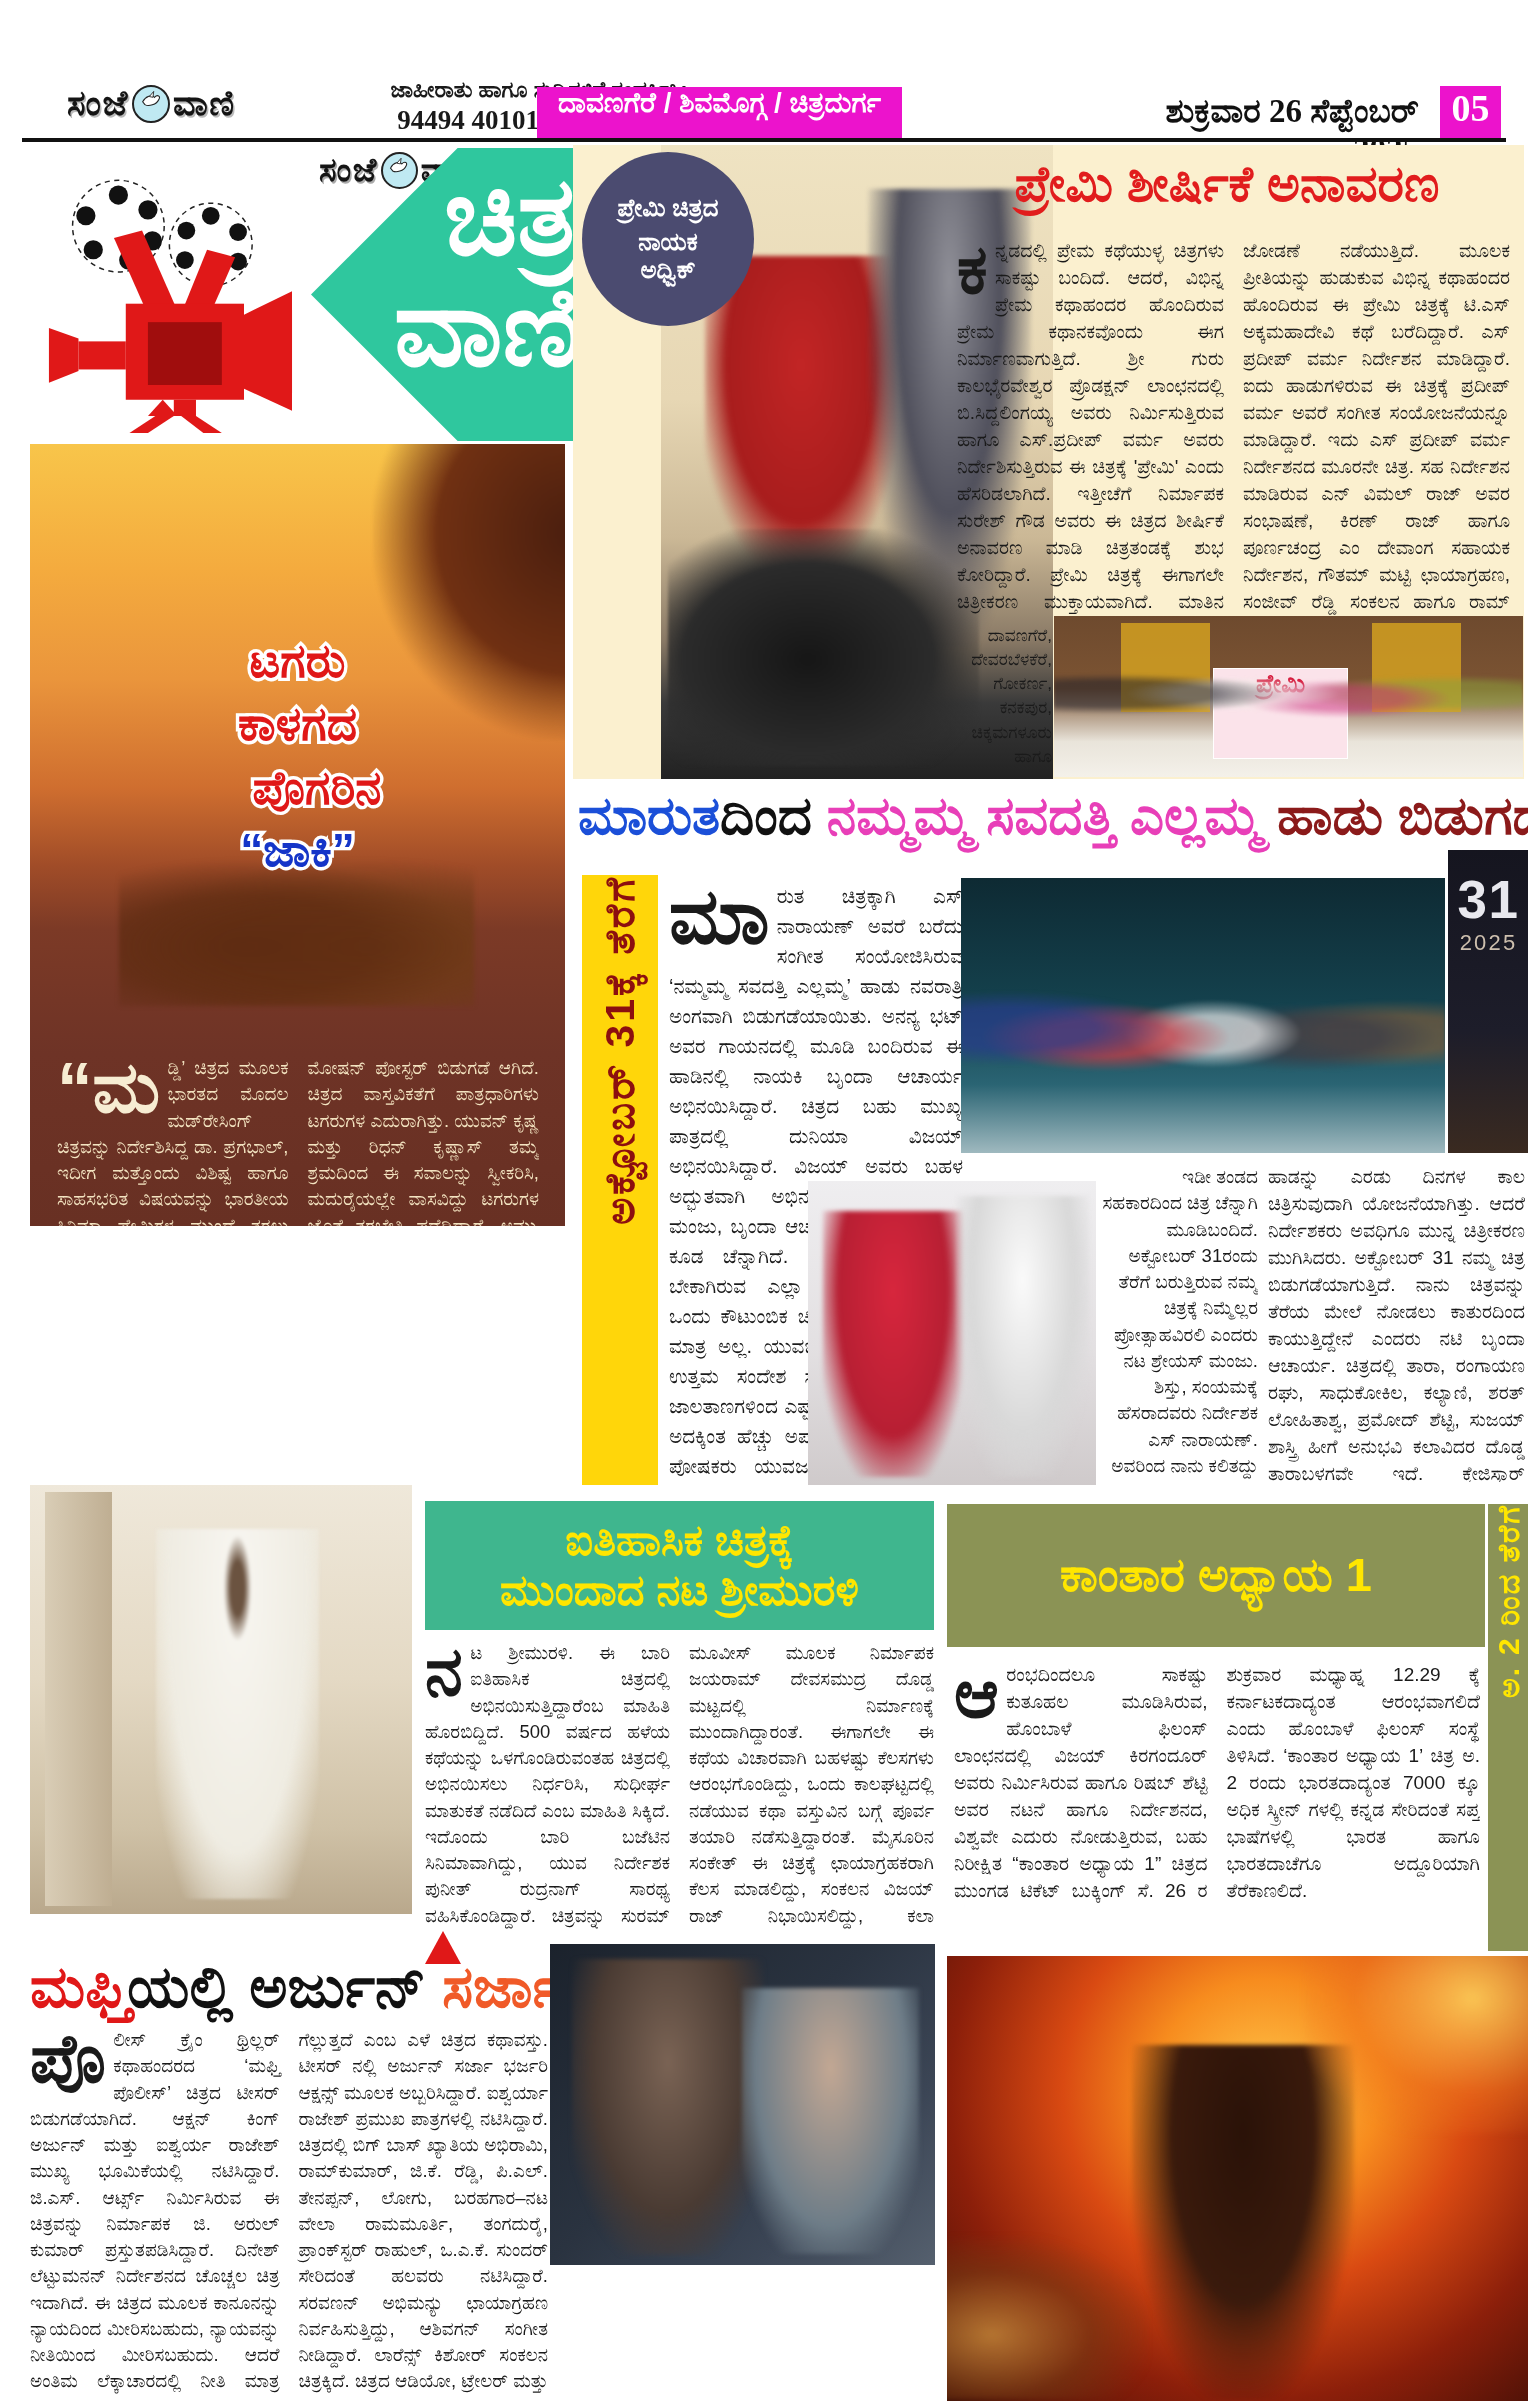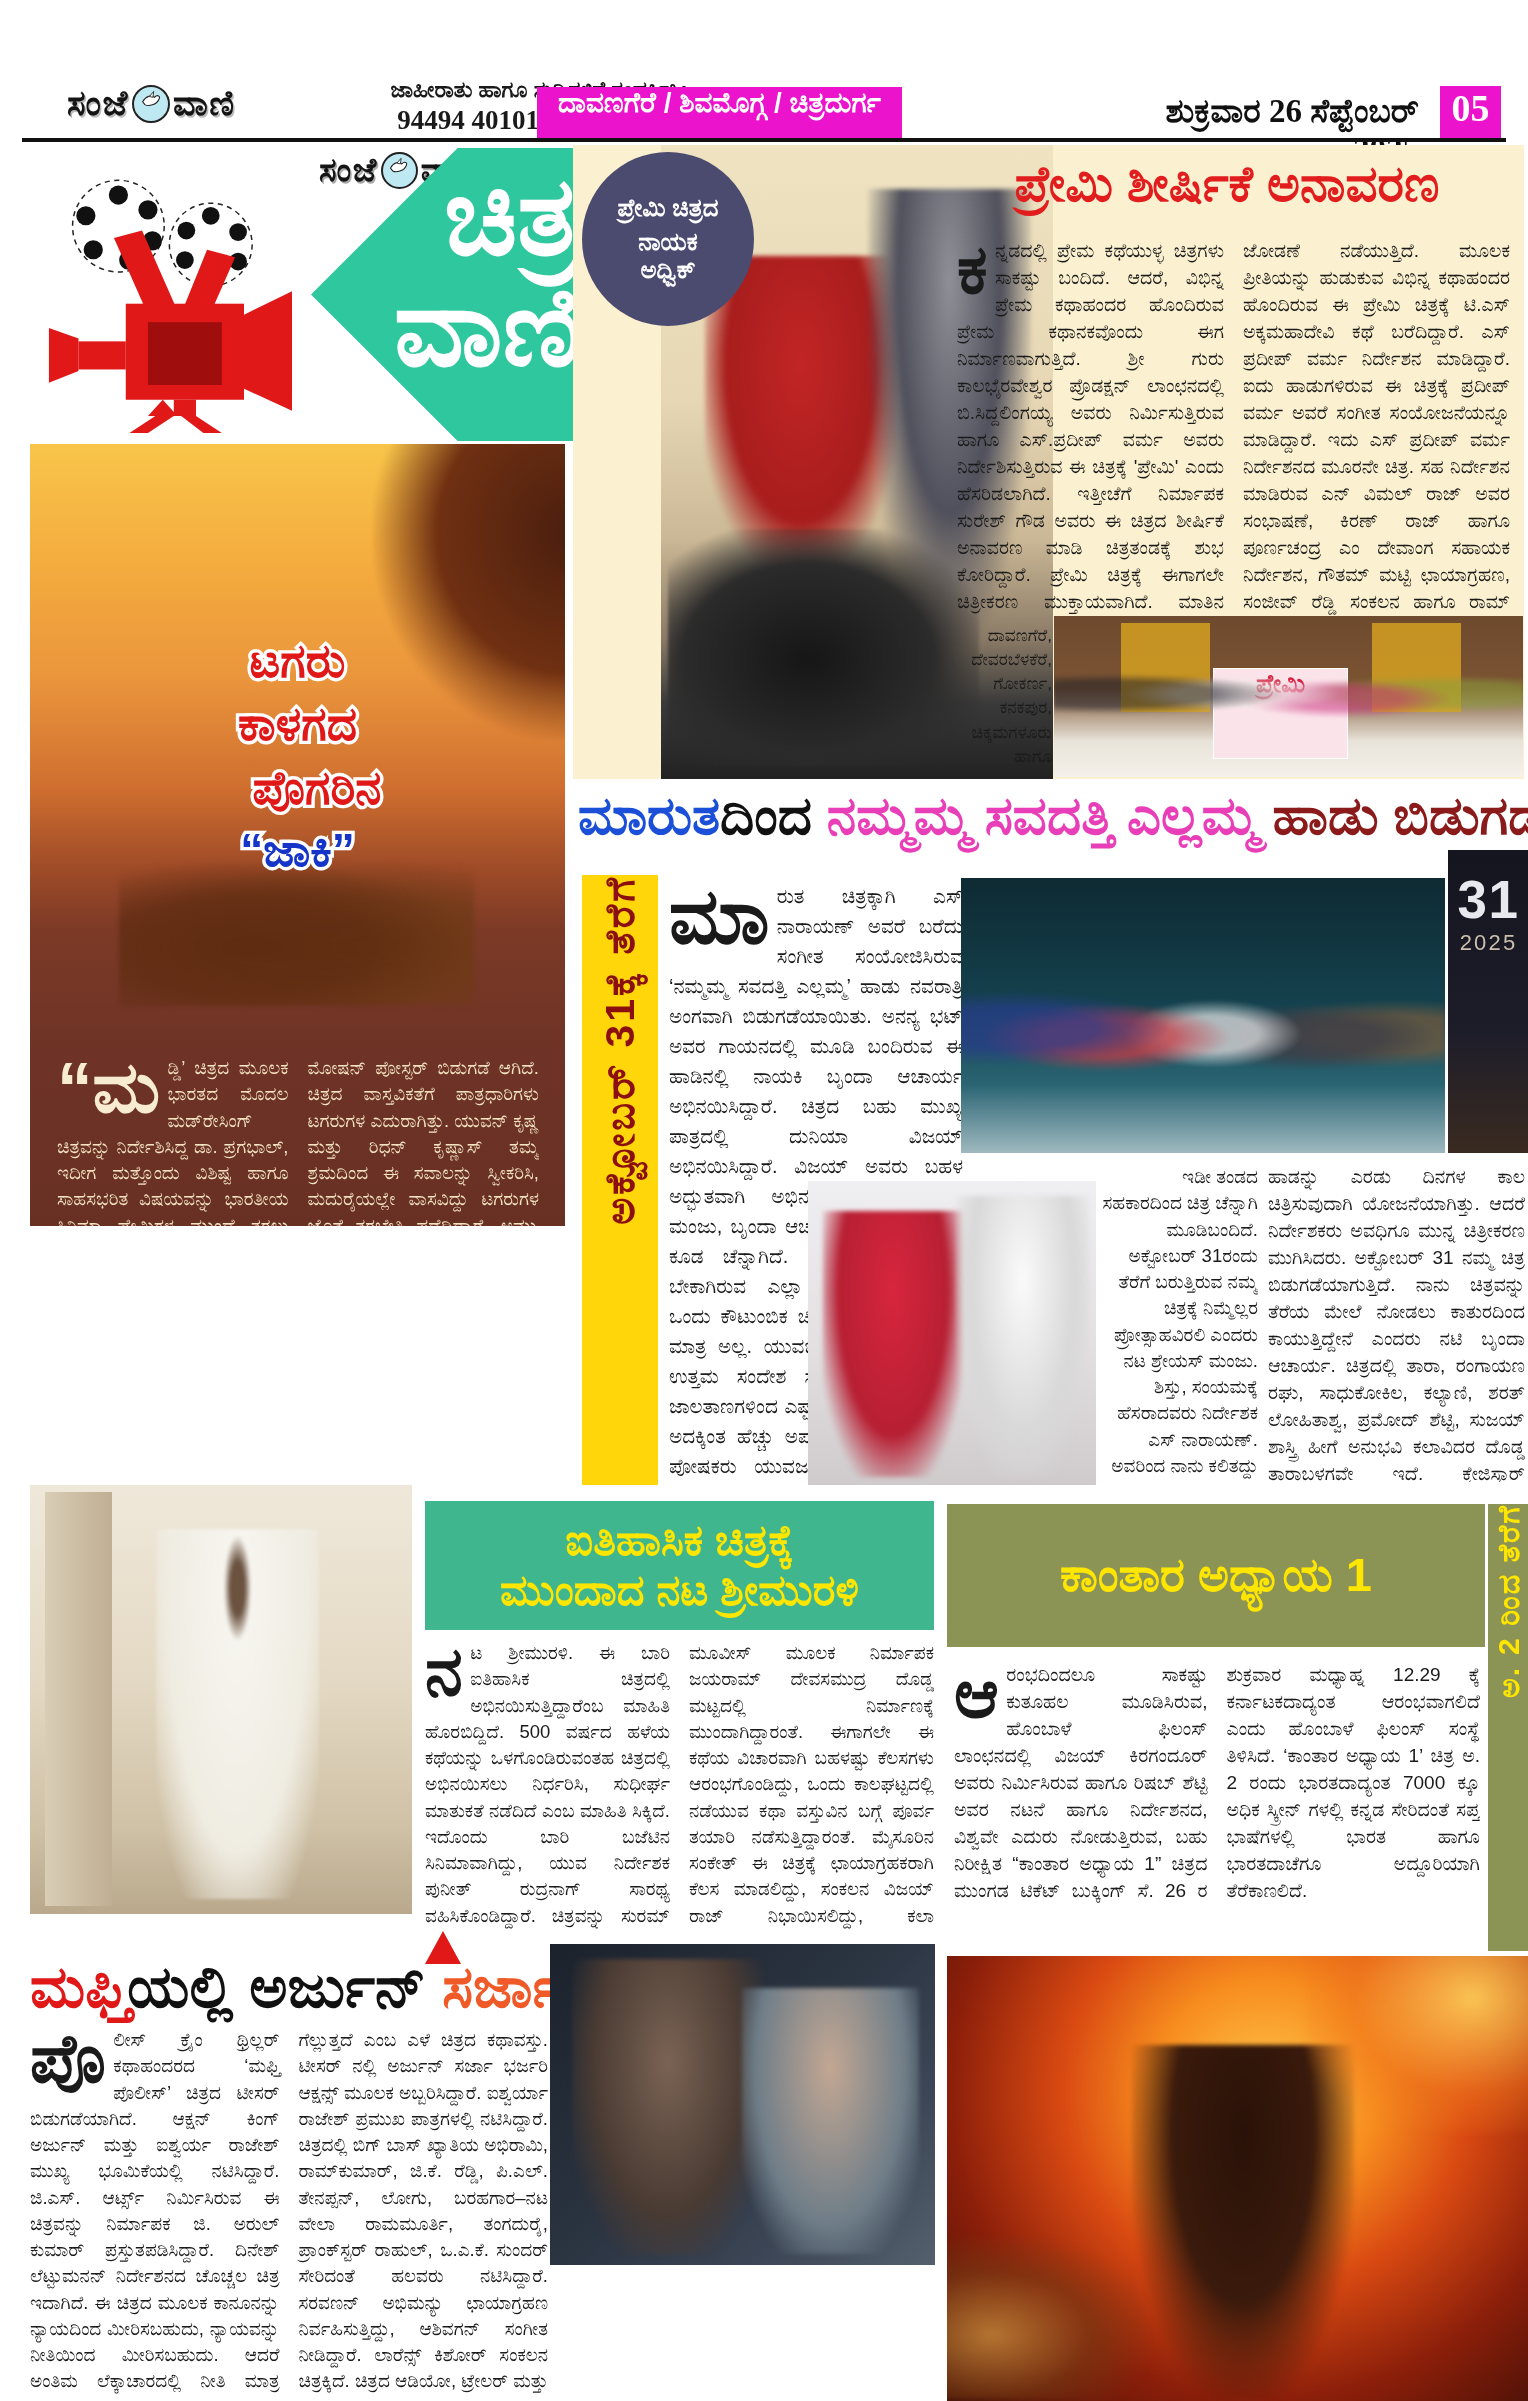--- a/index.html
+++ b/index.html
@@ -143,21 +143,21 @@
     <div class="abs" style="left:67px;top:7.4px;width:89px;height:89px;background:#d9a520;opacity:.8;filter:blur(0.7px);"></div>
     <div class="abs" style="left:318px;top:7.4px;width:89px;height:89px;background:#d9a520;opacity:.8;filter:blur(0.7px);"></div>
     <div class="abs center" style="left:159px;top:52px;width:133px;height:89px;background:#fbe3ea;border:1.5px solid #fff;">
       <span style="color:#d61a3c;font-size:25px;font-weight:bold;">ಪ್ರೇಮಿ</span>
     </div>
     <div class="abs" style="left:0;top:30px;width:469px;height:96px;background:radial-gradient(ellipse at 12% 50%,rgba(30,30,40,.55) 0 18%,rgba(0,0,0,0) 30%),radial-gradient(ellipse at 38% 50%,rgba(240,238,232,.6) 0 14%,rgba(0,0,0,0) 26%),radial-gradient(ellipse at 62% 55%,rgba(200,40,120,.5) 0 14%,rgba(0,0,0,0) 26%),radial-gradient(ellipse at 84% 50%,rgba(140,160,60,.55) 0 16%,rgba(0,0,0,0) 28%);filter:blur(1.5px);"></div>
   </div>
 </div>
 
 <div class="abs" style="left:578px;top:785px;width:950px;height:81px;font-weight:900;font-size:53px;white-space:nowrap;">
-  <span style="color:#1b4fd8;">ಮಾರುತ</span><span style="color:#111;">ದಿಂದ </span><span style="color:#e83fb8;font-family:Liberation Serif, serif;">ನಮ್ಮಮ್ಮ ಸವದತ್ತಿ ಎಲ್ಲಮ್ಮ </span><span style="color:#8b1a1a;">ಹಾಡು ಬಿಡುಗಡೆ</span>
+  <span style="color:#1b4fd8;">ಮಾರುತ</span><span style="color:#111;">ದಿಂದ </span><span style="color:#e83fb8;">ನಮ್ಮಮ್ಮ ಸವದತ್ತಿ ಎಲ್ಲಮ್ಮ </span><span style="color:#8b1a1a;">ಹಾಡು ಬಿಡುಗಡೆ</span>
 </div>
 
 <div class="abs center" style="left:582px;top:875px;width:76px;height:610px;background:#ffd60a;">
   <span class="vtxt" style="color:#8c0f0f;font-size:41px;font-weight:900;letter-spacing:3px;">ಅಕ್ಟೋಬರ್ 31ಕ್ಕೆ ತೆರೆಗೆ</span>
 </div>
 
 <div class="abs body-txt" style="left:669px;top:881px;width:294px;height:603px;font-size:20px;line-height:1.5;text-align:justify;overflow:hidden;">
   <span class="dropcap" style="font-size:77px;">ಮಾ</span><span>ರುತ ಚಿತ್ರಕ್ಕಾಗಿ ಎಸ್ ನಾರಾಯಣ್ ಅವರೆ ಬರೆದು ಸಂಗೀತ ಸಂಯೋಜಿಸಿರುವ ‘ನಮ್ಮಮ್ಮ ಸವದತ್ತಿ ಎಲ್ಲಮ್ಮ’ ಹಾಡು ನವರಾತ್ರಿ ಅಂಗವಾಗಿ ಬಿಡುಗಡೆಯಾಯಿತು. ಅನನ್ಯ ಭಟ್ ಅವರ ಗಾಯನದಲ್ಲಿ ಮೂಡಿ ಬಂದಿರುವ ಈ ಹಾಡಿನಲ್ಲಿ ನಾಯಕಿ ಬೃಂದಾ ಆಚಾರ್ಯ ಅಭಿನಯಿಸಿದ್ದಾರೆ. ಚಿತ್ರದ ಬಹು ಮುಖ್ಯ ಪಾತ್ರದಲ್ಲಿ ದುನಿಯಾ ವಿಜಯ್ ಅಭಿನಯಿಸಿದ್ದಾರೆ. ವಿಜಯ್ ಅವರು ಬಹಳ ಅದ್ಭುತವಾಗಿ ಅಭಿನಯಿಸಿದ್ದಾರೆ. ಶ್ರೇಯಸ್ ಮಂಜು, ಬೃಂದಾ ಆಚಾರ್ಯ ಅವರ ಅಭಿನಯ ಕೂಡ ಚೆನ್ನಾಗಿದೆ. ಮಾರುತ ನೋಡುಗರಿಗೆ ಬೇಕಾಗಿರುವ ಎಲ್ಲಾ ಅಂಶಗಳನ್ನೊಳಗೊಂಡ ಒಂದು ಕೌಟುಂಬಿಕ ಚಿತ್ರ. ಈ ಚಿತ್ರದಲ್ಲಿ ಇಷ್ಟು ಮಾತ್ರ ಅಲ್ಲ. ಯುವಜನತೆಗೆ ಎಚ್ಚರ ನೀಡುವ ಉತ್ತಮ ಸಂದೇಶ ಸಹ ಇದೆ. ಸಾಮಾಜಿಕ ಜಾಲತಾಣಗಳಿಂದ ಎಷ್ಟು ಉಪಯೋಗವಿದೆಯೊ, ಅದಕ್ಕಿಂತ ಹೆಚ್ಚು ಅಪಾಯವಿದೆ. ಈ ನಿಟ್ಟಿನಲ್ಲಿ ಪೋಷಕರು ಯುವಜನತೆಯ ಮೇಲೆ ಹೆಚ್ಚು ಗಮನ ನೀಡಬೇಕು ಎಂಬ ಸಂದೇಶ ಸಹ ಇದೆ. ಇಂದು ಬಿಡುಗಡೆಯಾಗಿರುವ ಹಾಡು ಕೂಡ ಚೆನ್ನಾಗಿದೆ. ನವರಾತ್ರಿ ಸಂದರ್ಭದಲ್ಲಿ ಈ ಹಾಡು ಅನಾವರಣವಾಗಿದೆ. ಅಕ್ಟೋಬರ್ 31 ಕ್ಕೆ ಚಿತ್ರ ತೆರೆಗೆ ಬರಲಿದೆ ಎಂದು ನಿರ್ದೇಶಕ ಎಸ್ ನಾರಾಯಣ್ ತಿಳಿಸಿದರು.</span>
 </div>
 

